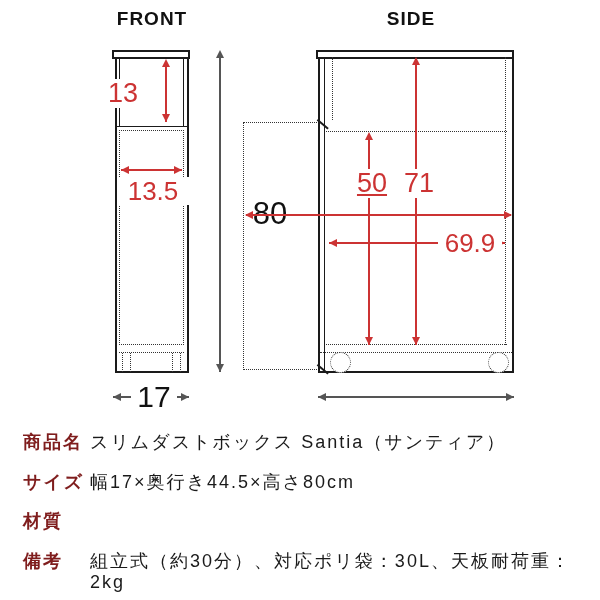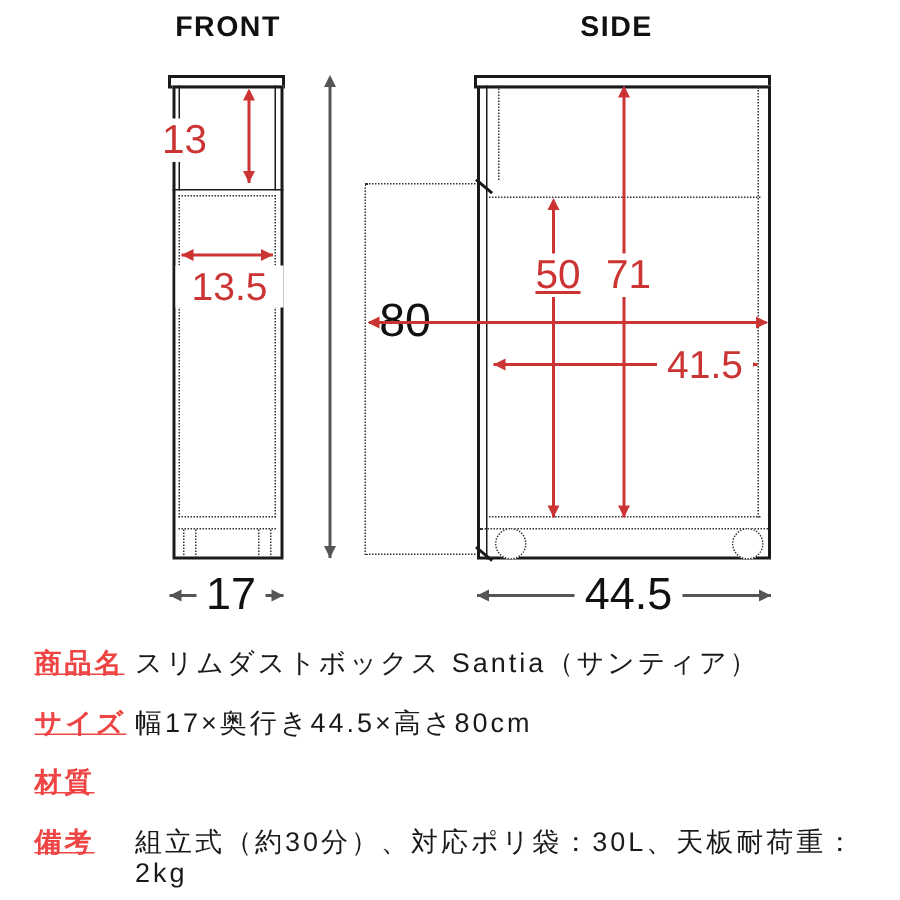--- a/index.html
+++ b/index.html
@@ -40,21 +40,21 @@
   .g-right { border-width:4px 0 4px 8px; border-color:transparent transparent transparent #555; }
   
   .dlab { position:absolute; background:#fff; color:#cc3333; font-size:27px;
           line-height:1; text-align:center; padding:1px 3px; white-space:nowrap; }
   .klab { position:absolute; background:#fff; color:#111; font-size:30px;
           line-height:1; text-align:center; padding:1px 3px; white-space:nowrap; }
   
   .specs { position:absolute; left:23px; top:432px; width:560px; }
   .spec-row { display:flex; align-items:flex-start; margin-bottom:19px; }
   .spec-label { flex:0 0 67px; font-weight:bold; font-size:18px;
-                letter-spacing:2px; color:#ef4444; line-height:1.15;text-decoration:underline; }
+                letter-spacing:2px; color:#7f1d1d; line-height:1.15; }
   .spec-value { flex:1; font-size:18px; letter-spacing:2px; color:#1a1a1a; line-height:1.15; }
 </style>
 </head>
 <body>
 
 <div id="stage">
 
   <div class="view-title" style="left:107px;">FRONT</div>
   <div class="view-title" style="left:366px;">SIDE</div>
 
@@ -114,26 +114,25 @@
   <div class="ah a-down" style="left:365px; top:337px;"></div>
   <div class="dlab" style="left:351px; top:169px; width:36px;text-decoration:underline;">50</div>
 
   <div class="rh" style="left:246px; top:214px; width:265px;"></div>
   <div class="ah a-left" style="left:245px; top:211px;"></div>
   <div class="ah a-right" style="left:504px; top:211px;"></div>
 
   <div class="rh" style="left:329px; top:242px; width:176px;"></div>
   <div class="ah a-left" style="left:329px; top:239px;"></div>
   <div class="ah a-right" style="left:497px; top:239px;"></div>
-  <div class="dlab" style="left:438px; top:229px; width:58px; font-size:26px;">41.5</div>
+  <div class="dlab" style="left:438px; top:229px; width:58px; font-size:26px;">69.9</div>
 
   <div class="gh" style="left:318px; top:396px; width:196px;"></div>
   <div class="ah g-left" style="left:318px; top:393px;"></div>
   <div class="ah g-right" style="left:506px; top:393px;"></div>
-  <div class="klab" style="left:383px; top:381px; width:66px;">44.5</div>
 
   <div class="specs">
     <div class="spec-row">
       <div class="spec-label">商品名</div>
       <div class="spec-value">スリムダストボックス Santia（サンティア）</div>
     </div>
     <div class="spec-row">
       <div class="spec-label">サイズ</div>
       <div class="spec-value">幅17×奥行き44.5×高さ80cm</div>
     </div>

